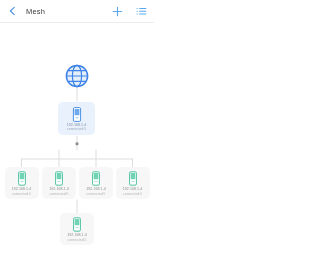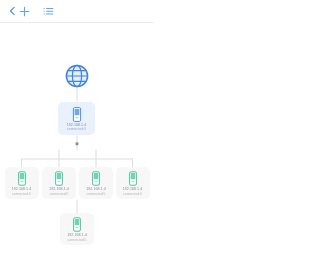--- a/index.html
+++ b/index.html
@@ -105,20 +105,21 @@
 <body>
 
 <div class="header">
 
   <div class="back-btn">
     <svg width="12" height="12" viewBox="0 0 12 12">
       <path d="M7.2 2.4 L3.4 6 L7.2 9.6" fill="none" stroke="#4a90e2" stroke-width="1.1" stroke-linecap="round" stroke-linejoin="round"></path>
     </svg>
   </div>
 
+  <div class="title">Mesh</div>
 
   <div class="hdr-actions">
     <div class="icon-btn">
       <svg width="11" height="11" viewBox="0 0 11 11">
         <path d="M5.5 1.3 V9.7 M1.3 5.5 H9.7" stroke="#5aa9ef" stroke-width="1.15" stroke-linecap="round"></path>
       </svg>
     </div>
     <div class="icon-btn">
       <svg width="11" height="11" viewBox="0 0 11 11">
         <g fill="#5aa9ef">

